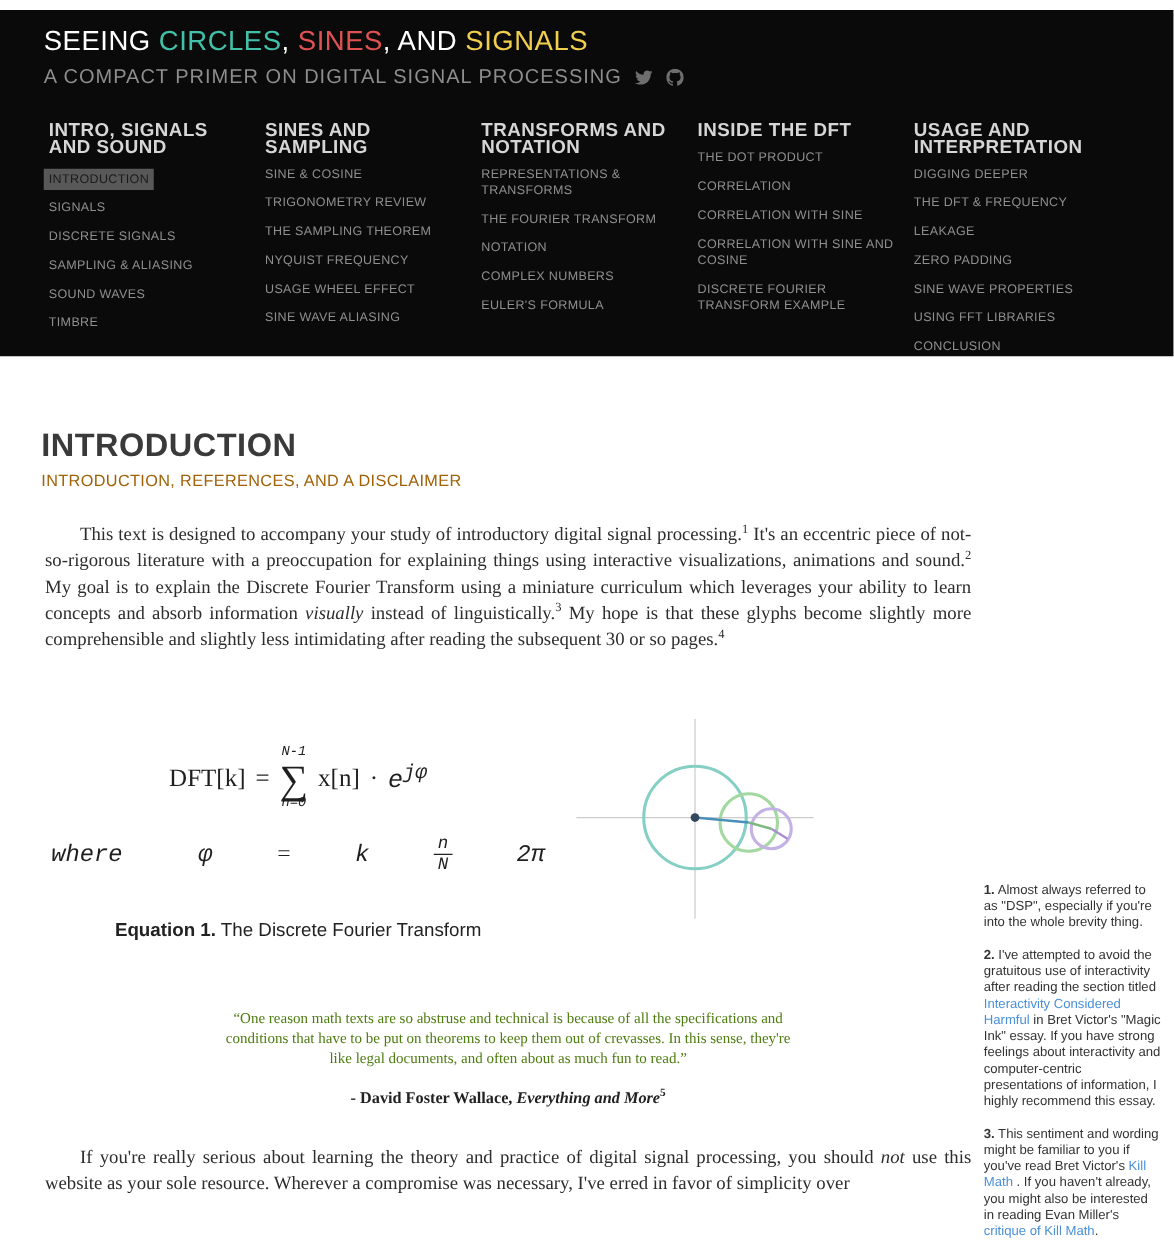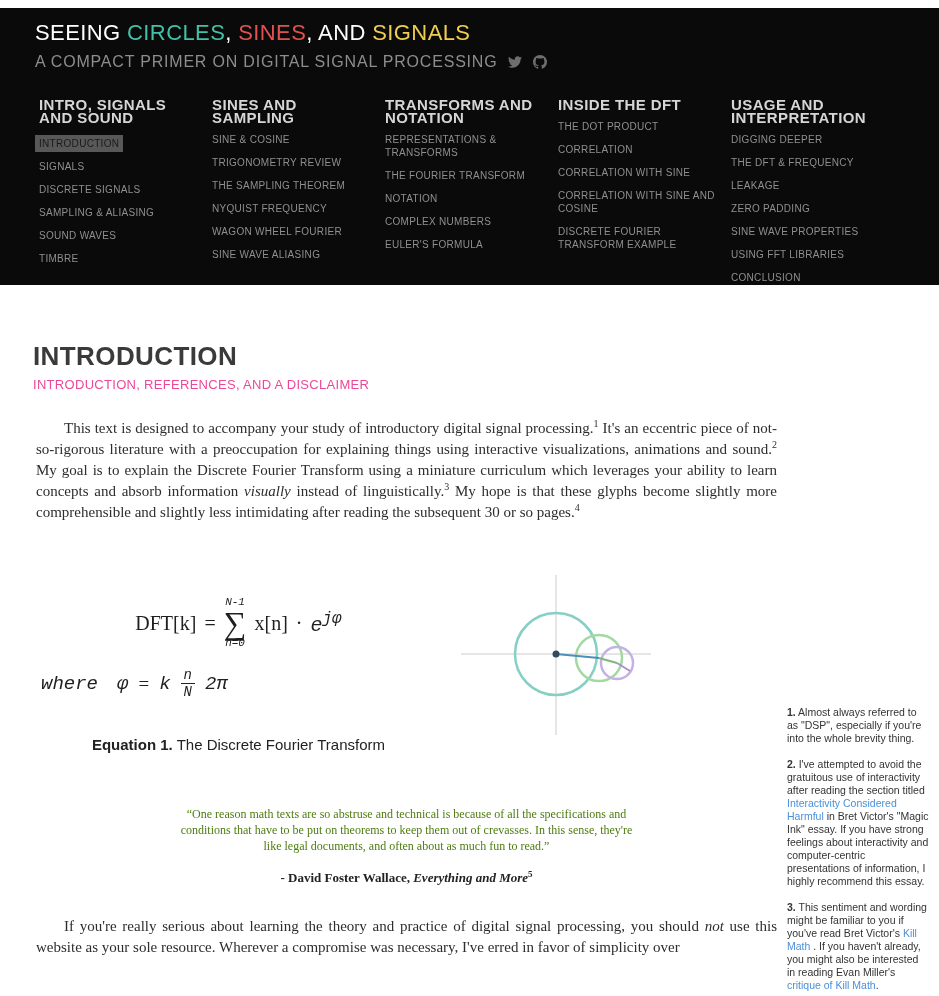--- a/index.html
+++ b/index.html
@@ -20,41 +20,41 @@
   .nav-header{font-size:15px;font-weight:bold;color:#d6d6d6;letter-spacing:.4px;
               line-height:13px;margin-bottom:9px;}
   .nav-item{display:block;font-size:10px;color:#8f8f8f;letter-spacing:.3px;line-height:13px;
             margin-bottom:10px;text-decoration:none;cursor:pointer;}
   .nav-item.active{display:inline-block;background:#585858;color:#1a1a1a;
                    padding:2px 4px;margin-left:-4px;margin-bottom:8px;}
 
   
   .content{position:relative;padding:56px 0 0 33px;}
   .page-title{margin:0;font-size:26px;font-weight:bold;color:#3a3a3a;letter-spacing:.4px;line-height:30px;}
-  .page-subtitle{margin:6px 0 0 0;font-size:13px;color:#ec4899;letter-spacing:.3px;}
+  .page-subtitle{margin:6px 0 0 0;font-size:13px;color:#a16207;letter-spacing:.3px;}
 
   .article{width:741px;margin-left:3px;margin-top:26px;
            font-family:"Liberation Serif",serif;font-size:15px;color:#2d2d2d;}
   .body-par{margin:0;text-align:justify;line-height:21px;text-indent:28px;}
   .body-par sup{font-size:10px;line-height:0;vertical-align:super;}
   .par2{margin-top:30px;}
 
   
   .fig-row{display:flex;margin-top:52px;align-items:flex-start;}
   .eq-cell{width:405px;box-sizing:border-box;padding-top:22px;}
   .fig-cell{width:230px;text-align:center;}
 
   .eq{color:#1f1f1f;}
   .eq-line1{display:flex;align-items:center;justify-content:center;font-size:20px;}
   .eq-line1 > span{margin:0 4px;}
   .eq-sum{display:inline-flex;flex-direction:column;align-items:center;font-size:11px;line-height:1;}
   .eq-sigma{font-size:32px;line-height:.95;}
   .ital{font-style:italic;font-family:Liberation Mono, monospace;}
   .eq-e sup{font-size:16px;}
-  .eq-line2{display:flex;align-items:center;justify-content:flex-start;font-size:19px;margin-top:18px;}
+  .eq-line2{display:flex;align-items:center;justify-content:space-between;font-size:19px;margin-top:18px;}
   .eq-line2 > span{margin:0 5px;}
   .eq-where{margin-right:14px !important;}
   .eq-frac{display:inline-flex;flex-direction:column;align-items:center;font-size:14px;line-height:1.15;}
   .eq-frac .den{border-top:1.5px solid #222;padding:0 3px;}
   .eq-frac .num{padding:0 3px;}
 
   .caption{font-family:"Liberation Sans",sans-serif;font-size:15px;color:#222;
            line-height:15px;text-align:center;margin:0;}
   .eq-cap{margin-top:36px;}
   .fig-cap{margin-top:8px;width:208px;margin-left:auto;margin-right:auto;}
@@ -103,21 +103,21 @@
         <a class="nav-item">SAMPLING &amp; ALIASING</a>
         <a class="nav-item">SOUND WAVES</a>
         <a class="nav-item">TIMBRE</a>
       </div>
       <div class="nav-col">
         <div class="nav-header">SINES AND SAMPLING</div>
         <a class="nav-item">SINE &amp; COSINE</a>
         <a class="nav-item">TRIGONOMETRY REVIEW</a>
         <a class="nav-item">THE SAMPLING THEOREM</a>
         <a class="nav-item">NYQUIST FREQUENCY</a>
-        <a class="nav-item">WAGON WHEEL FOURIER</a>
+        <a class="nav-item">USAGE WHEEL EFFECT</a>
         <a class="nav-item">SINE WAVE ALIASING</a>
       </div>
       <div class="nav-col">
         <div class="nav-header">TRANSFORMS AND NOTATION</div>
         <a class="nav-item">REPRESENTATIONS &amp; TRANSFORMS</a>
         <a class="nav-item">THE FOURIER TRANSFORM</a>
         <a class="nav-item">NOTATION</a>
         <a class="nav-item">COMPLEX NUMBERS</a>
         <a class="nav-item">EULER'S FORMULA</a>
       </div>

